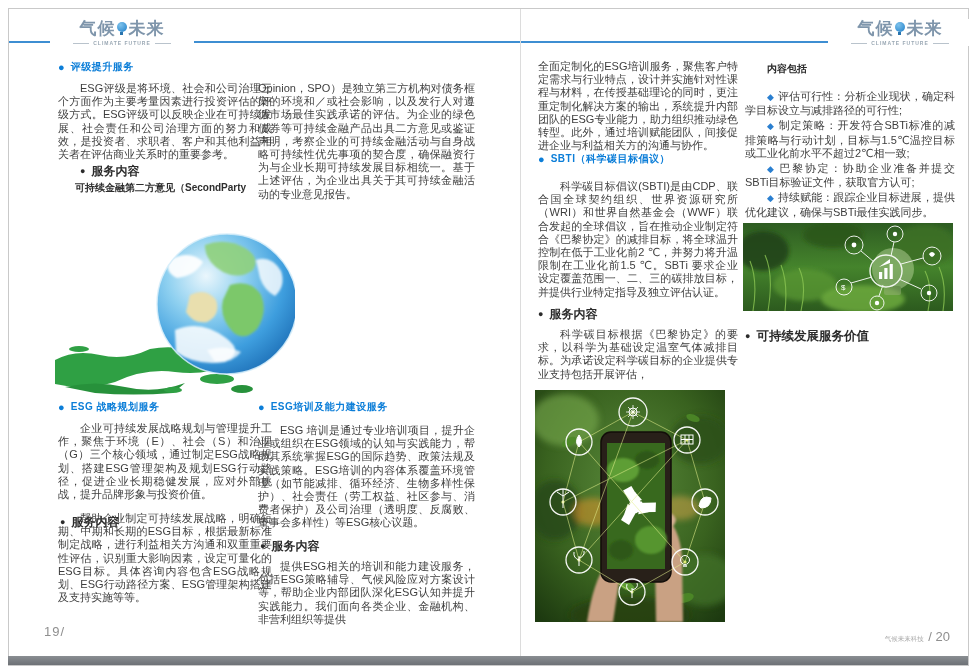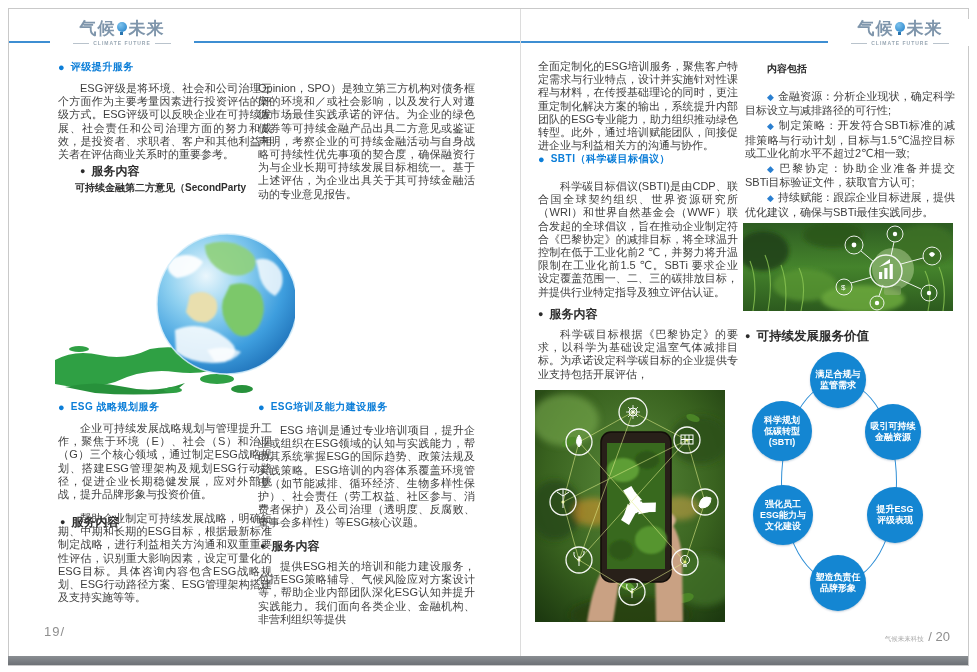--- a/index.html
+++ b/index.html
@@ -292,21 +292,21 @@
           <path d="M28 118 V106 M28 106 L22 102 M28 106 L34 102 M28 106 L28 99" fill="none"></path>
         </g>
       <g>
           <path d="M44 45 Q49 52 44 57 Q39 52 44 45 Z"></path>
         </g>
     </g>
   </svg>
 
   <div class="abs col-d dark-head" style="top:62px;padding-left:22px">内容包括</div>
   <div class="abs col-d" style="top:90px">
-    <div class="li"><span class="dm">◆</span><span>金融资源：分析企业现状，确定科学目标设立与减排路径的可行性;</span></div>
+    <div class="li"><span class="dm">◆</span><span>评估可行性：分析企业现状，确定科学目标设立与减排路径的可行性;</span></div>
     <div class="li"><span class="dm">◆</span><span>制定策略：开发符合SBTi标准的减排策略与行动计划，目标与1.5℃温控目标或工业化前水平不超过2℃相一致;</span></div>
     <div class="li"><span class="dm">◆</span><span>巴黎协定：协助企业准备并提交SBTi目标验证文件，获取官方认可;</span></div>
     <div class="li"><span class="dm">◆</span><span>持续赋能：跟踪企业目标进展，提供优化建议，确保与SBTi最佳实践同步。</span></div>
   </div>
 
   <svg class="illus" style="left:743px;top:223px" width="210" height="88" viewBox="0 0 210 88">
     <defs>
       <linearGradient id="gGrass" x1="0" y1="0" x2="0" y2="1">
         <stop offset="0" stop-color="#2e5c22"></stop>
           <stop offset=".5" stop-color="#45842c"></stop>
@@ -360,37 +360,20 @@
       <circle cx="134" cy="80" r="2.2"></circle>
         <circle cx="186" cy="70" r="2.2"></circle>
     </g>
   </svg>
 
   <div class="abs col-d svc-head" style="top:328px;padding-left:0">
     <span class="dot">●</span>
     <span class="t" style="font-size:12.5px">可持续发展服务价值</span>
   </div>
 
-  <div class="diagram">
-    <div class="cycle-ring"></div>
-    <div class="node n0">满足合规与
-监管需求</div>
-    <div class="node n1">吸引可持续
-金融资源</div>
-    <div class="node n2">提升ESG
-评级表现</div>
-    <div class="node n3">塑造负责任
-品牌形象</div>
-    <div class="node n4">强化员工
-ESG能力与
-文化建设</div>
-    <div class="node n5">科学规划
-低碳转型
-(SBTI)</div>
-  </div>
 
   <div class="pagenum-right">
     <span class="co">气候未来科技</span>
     <span class="n"> <span>/</span> <span>20</span></span>
   </div>
 
   <div class="bottom-bar"></div>
 </div>
 
 </body></html>

